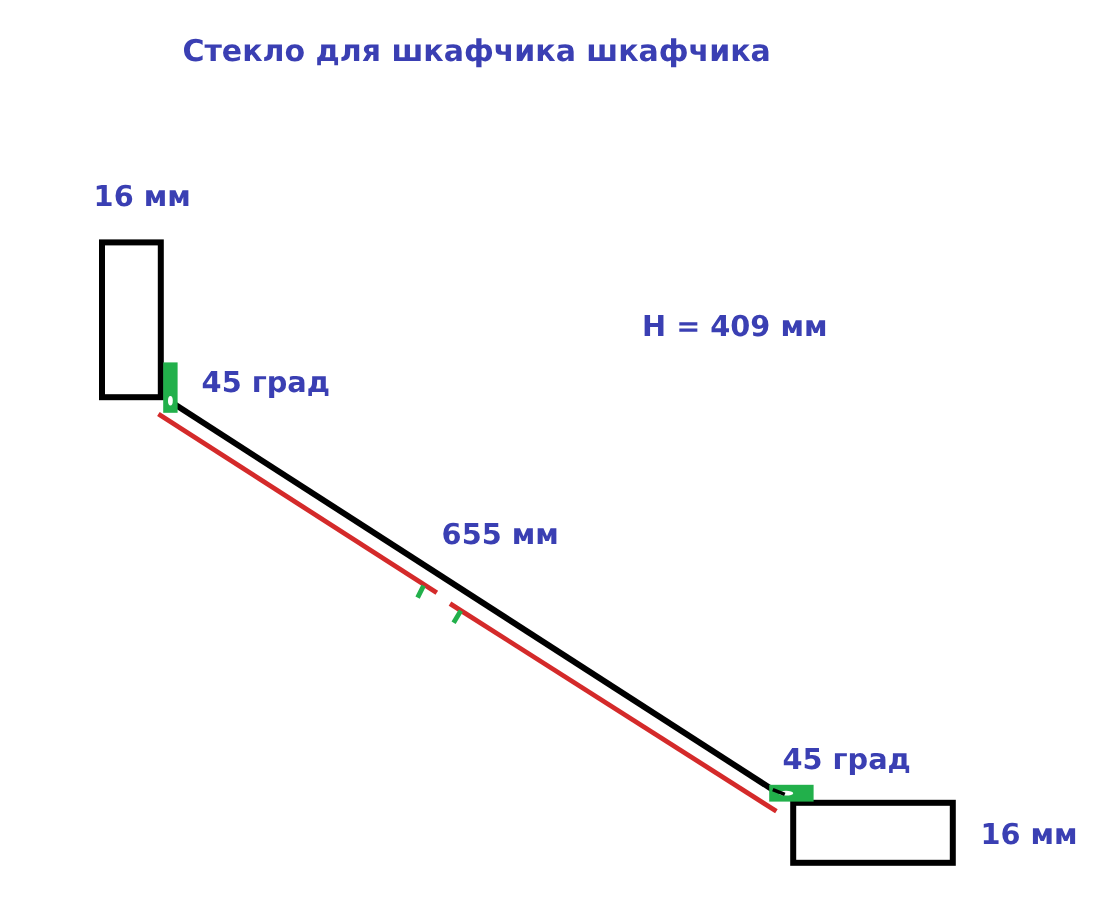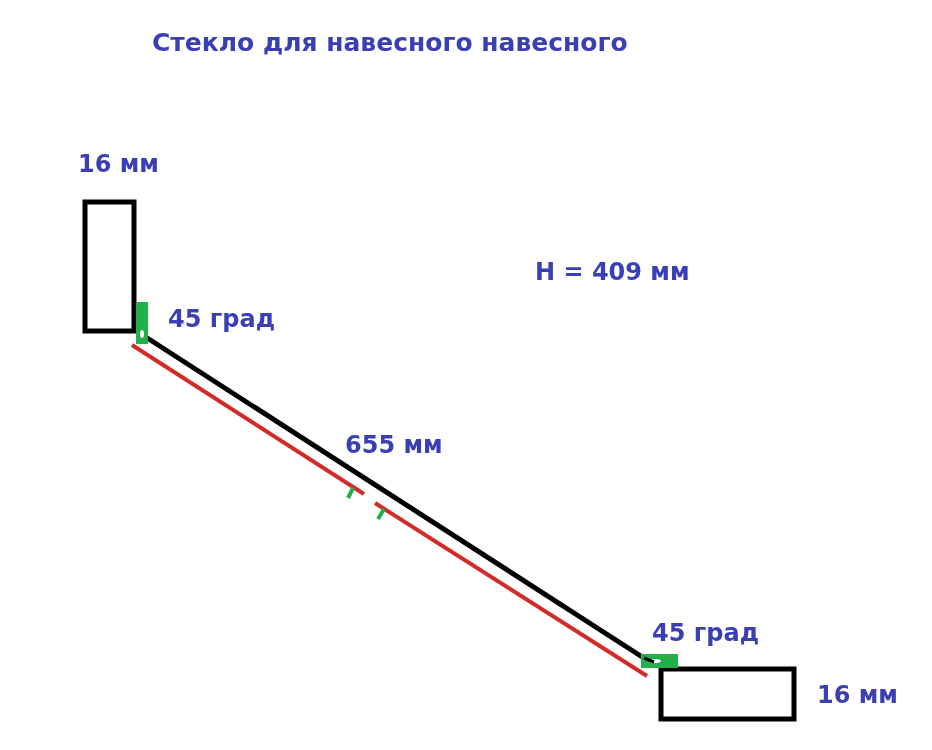--- a/index.html
+++ b/index.html
@@ -6,25 +6,25 @@
   body { width: 932px; height: 750px; position: relative; overflow: hidden;
          font-family: "DejaVu Sans", "Liberation Sans", sans-serif; }
   .lbl { position: absolute; color: #3a3fb3; font-weight: bold; white-space: nowrap; }
   .title { left: 152px; top: 28px; font-size: 25px; }
   .small { font-size: 24px; }
   svg { position: absolute; left: 0; top: 0; }
 </style>
 </head>
 <body>
 
-<div class="lbl title">Стекло для навесного навесного</div>
+<div class="lbl title">Стекло для шкафчика шкафчика</div>
 <div class="lbl small" style="left:78px;top:150px;">16 мм</div>
 <div class="lbl small" style="left:168px;top:305px;">45 град</div>
 <div class="lbl small" style="left:535px;top:258px;">H = 409 мм</div>
-<div class="lbl small" style="left:345px;top:431px;">655 мм</div>
+<div class="lbl small" style="left:368px;top:431px;">655 мм</div>
 <div class="lbl small" style="left:652px;top:619px;">45 град</div>
 <div class="lbl small" style="left:817px;top:681px;">16 мм</div>
 
 <svg width="932" height="750">
 
   <rect x="85" y="202" width="49" height="129" fill="none" stroke="#000" stroke-width="5"></rect>
 
   <rect x="661" y="669" width="133" height="50" fill="none" stroke="#000" stroke-width="5"></rect>
 
   <line x1="141" y1="334" x2="650" y2="662" stroke="#000" stroke-width="5"></line>

